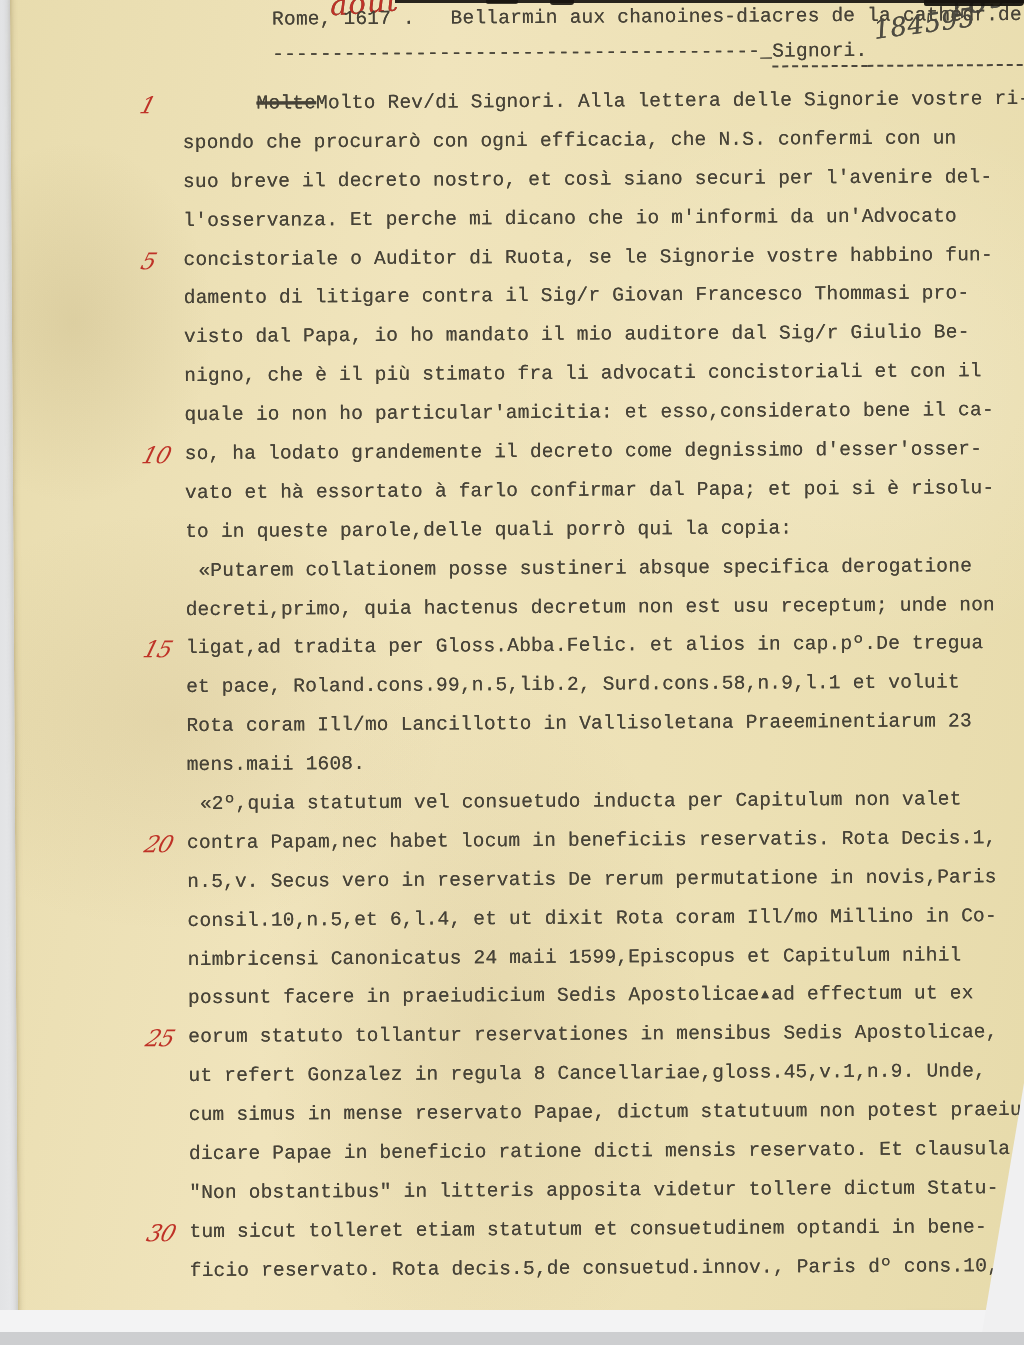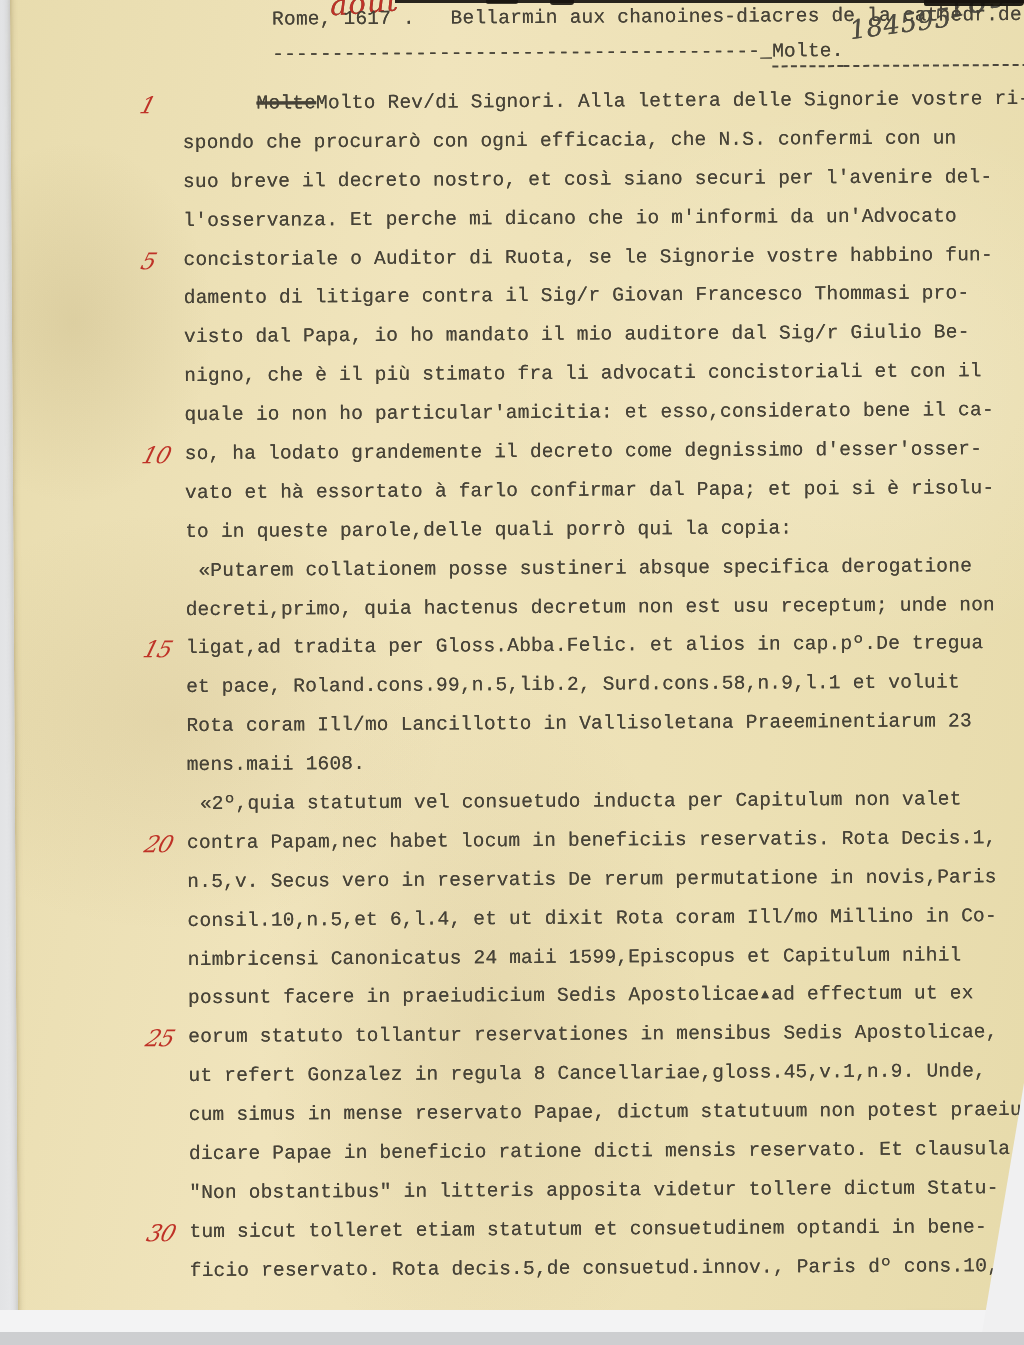--- a/index.html
+++ b/index.html
@@ -72,21 +72,21 @@
 <div class="stage">
 
   <div class="paper typed-ink">
 
     <span class="annot-month">août</span>
 
     <span class="annot-year">1895</span>
 
     <div class="header-line1">Rome, 1617 .   Bellarmin aux chanoines-diacres de la cathédr.de</div>
 
-    <div class="header-line2"><span>-----------------------------------------_</span><span class="place-underlined">Molte.</span><span class="tail-rule"><span class="annot-number">184595</span></span></div>
+    <div class="header-line2"><span>-----------------------------------------_</span><span class="place-underlined">Signori.</span><span class="tail-rule"><span class="annot-number">184595</span></span></div>
 
     <div class="typed-lines">
         <div class="line in1"><span class="num">1</span><span class="strike">Molte</span><span>Molto Rev/di Signori. Alla lettera delle Signorie vostre ri-</span></div>
         <div class="line"><span>spondo che procurarò con ogni efficacia, che N.S. confermi con un</span></div>
         <div class="line"><span>suo breve il decreto nostro, et così siano securi per l'avenire del-</span></div>
         <div class="line"><span>l'osservanza. Et perche mi dicano che io m'informi da un'Advocato</span></div>
         <div class="line"><span class="num">5</span><span>concistoriale o Auditor di Ruota, se le Signorie vostre habbino fun-</span></div>
         <div class="line"><span>damento di litigare contra il Sig/r Giovan Francesco Thommasi pro-</span></div>
         <div class="line"><span>visto dal Papa, io ho mandato il mio auditore dal Sig/r Giulio Be-</span></div>
         <div class="line"><span>nigno, che è il più stimato fra li advocati concistoriali et con il</span></div>

